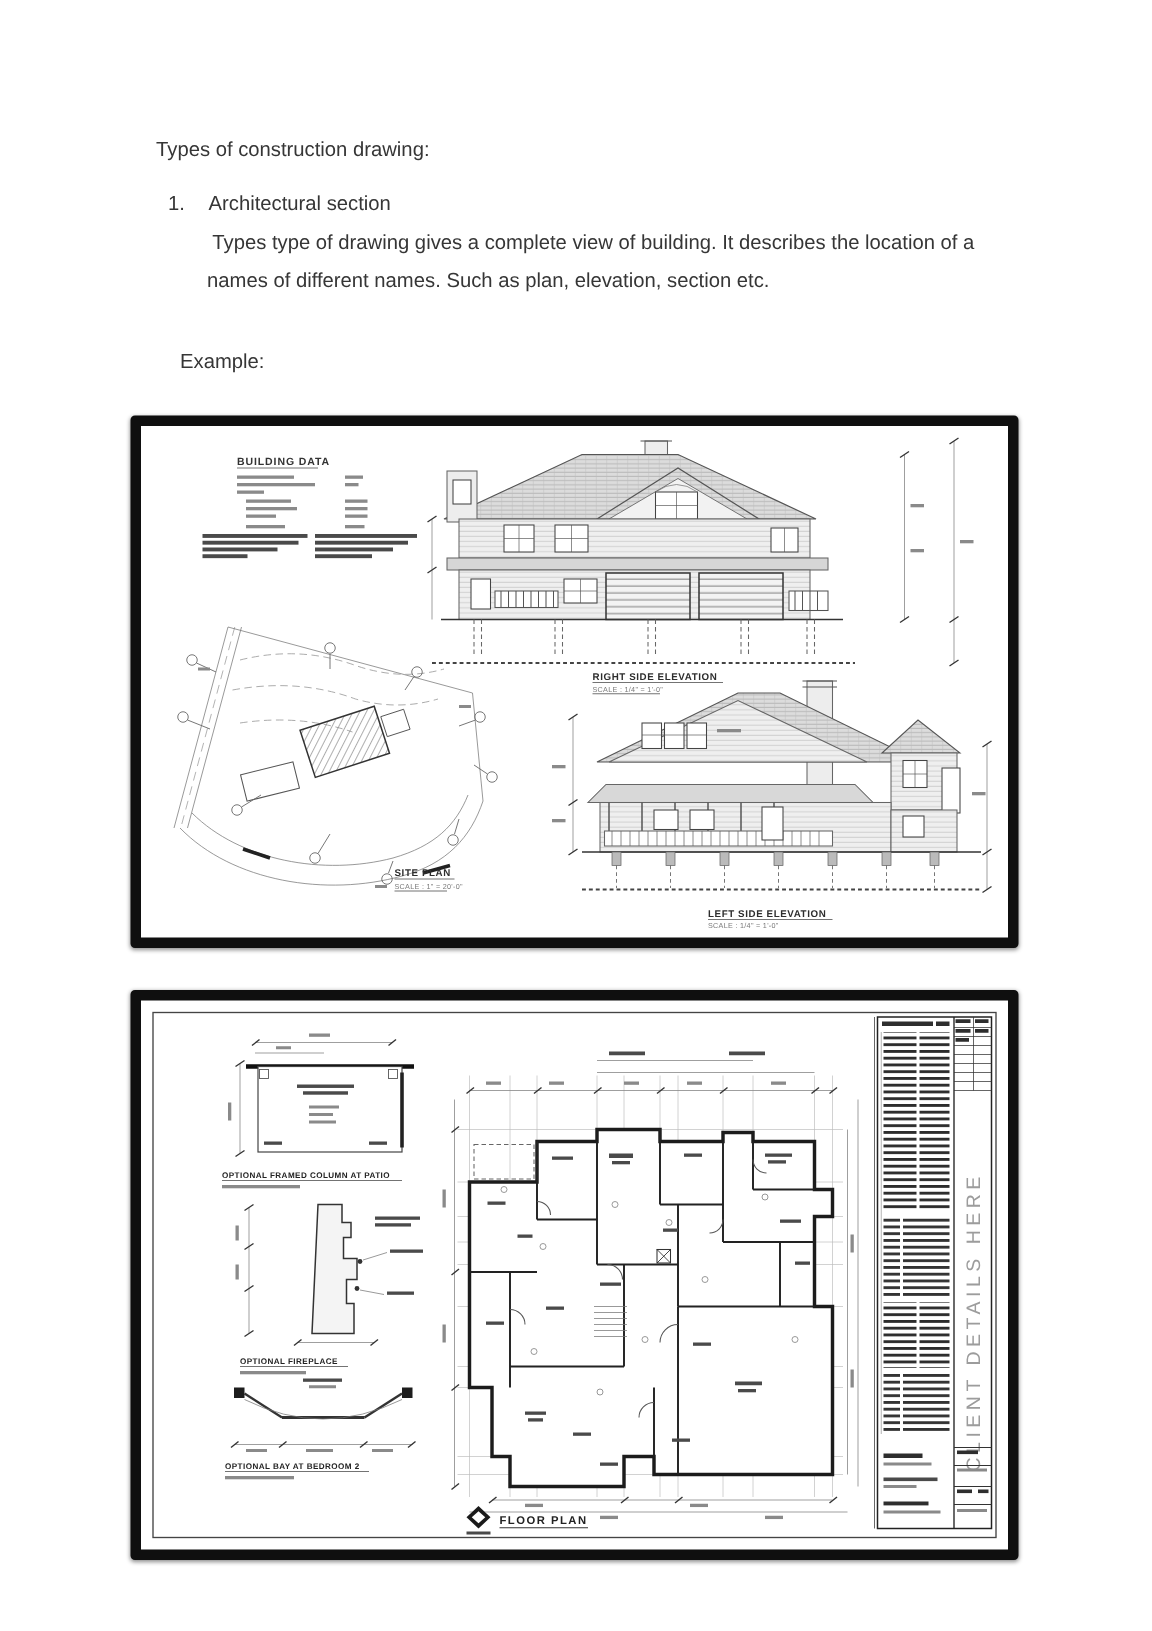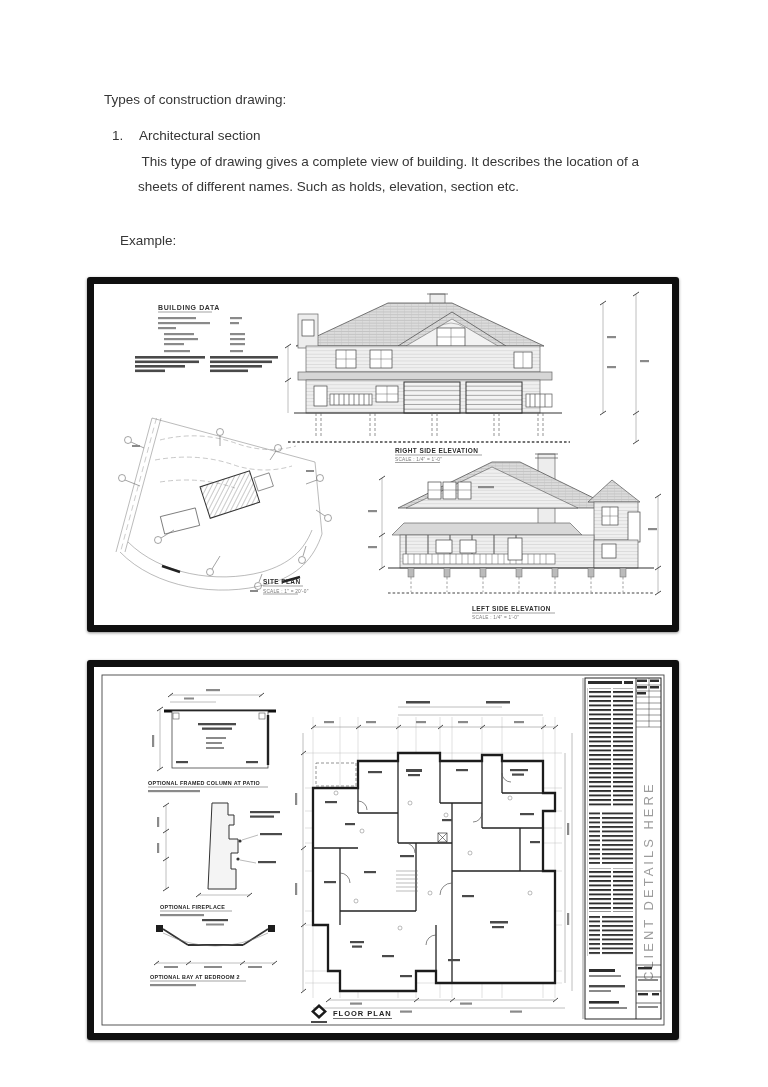--- a/index.html
+++ b/index.html
@@ -38,22 +38,22 @@
 <body>
 
 <div class="abs doc" style="left:104px;top:92px;">Types of construction drawing:</div>
 
 <div class="abs doc listrow" style="left:112px;top:128px;">
   <span class="num">1.</span>
   <span>Architectural section</span>
 </div>
 
 <div class="abs doc para" style="left:138px;top:149px;width:540px;">
-  <span> This type of drawing gives a complete view of building. It describes the location of a</span>
-  <span>sheets of different names. Such as holds, elevation, section etc.</span>
+  <span> Types type of drawing gives a complete view of building. It describes the location of a</span>
+  <span>names of different names. Such as plan, elevation, section etc.</span>
 </div>
 
 <div class="abs doc" style="left:120px;top:233px;">Example:</div>
 
 <div class="frame" style="left:87px;top:277px;width:592px;height:355px;">
 <svg viewBox="0 0 566 329">
   <defs>
     <pattern id="sid" patternUnits="userSpaceOnUse" width="6" height="3.4">
       <rect width="6" height="3.4" fill="#efefef"></rect>
           <path d="M0 3 H6" stroke="#cdcdcd" stroke-width=".6"></path>

